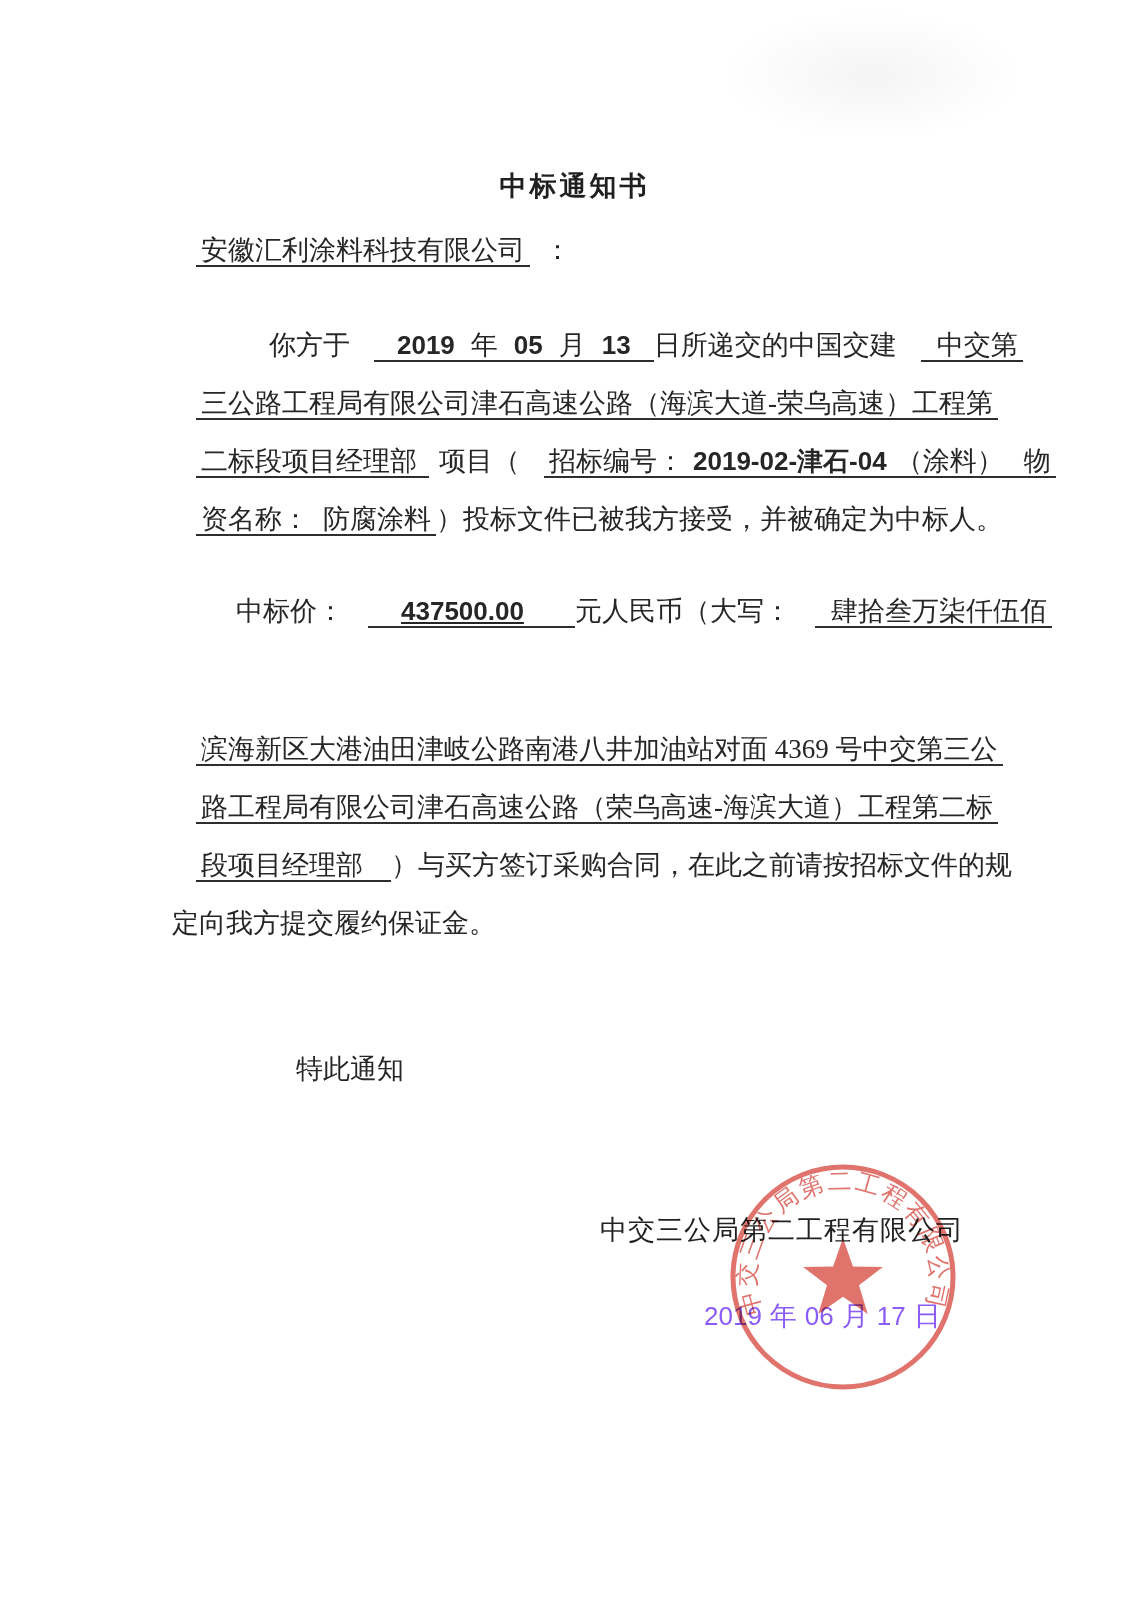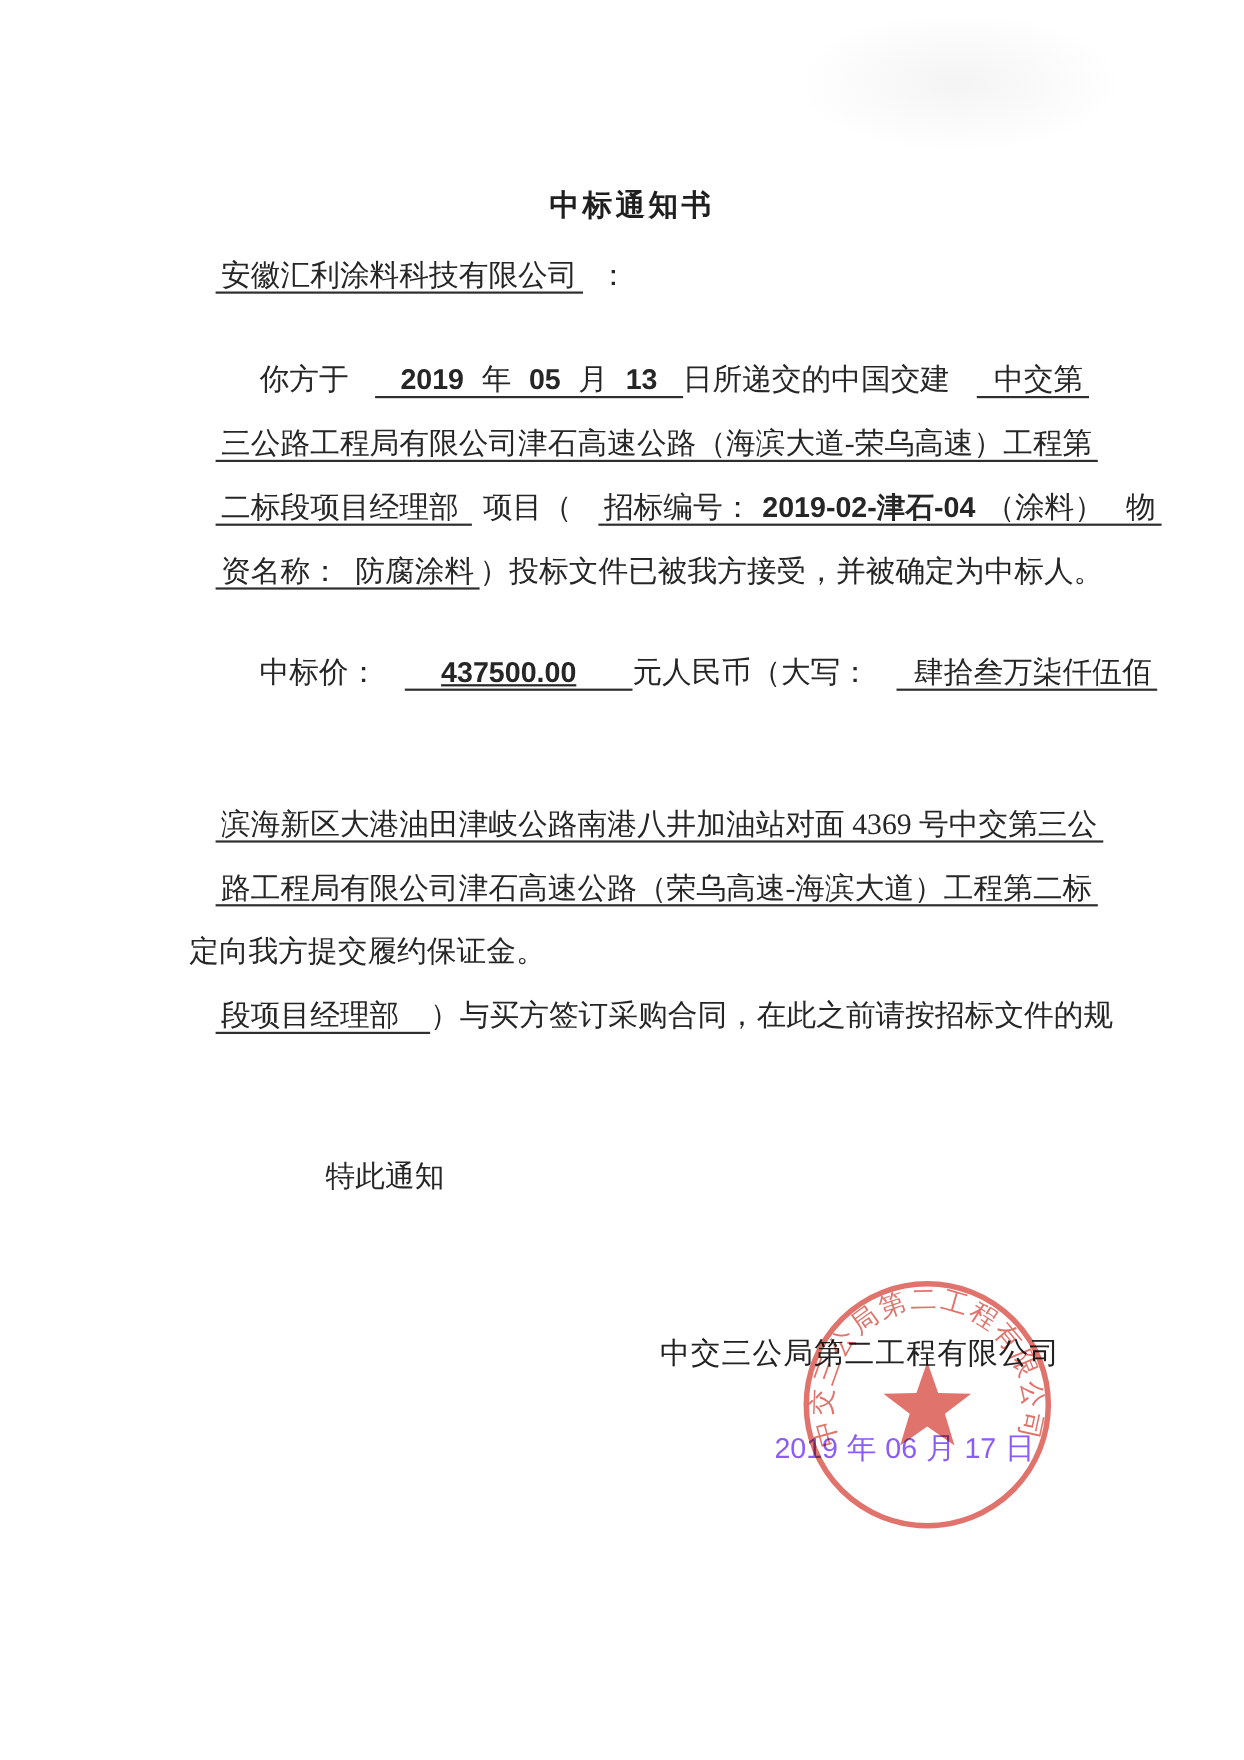--- a/index.html
+++ b/index.html
@@ -18,21 +18,21 @@
     position:absolute;top:146px;left:0;width:100%;text-align:center;
     font-size:27px;font-weight:700;letter-spacing:3px;line-height:40px;color:#1f1f1f;margin-top:20px;
   }
   .addr{position:absolute;top:228px;left:0;line-height:44px;white-space:nowrap;}
   .para{position:absolute;left:0;white-space:nowrap;}
   .p1{top:316px;}
   .p2{top:582px;}
   .p3{top:720px;}
   .closing{position:absolute;top:1040px;left:100px;line-height:58px;margin-left:24px;}
   .line{height:58px;line-height:58px;white-space:nowrap;}
-  .indent{padding-left:64px;}
+  .indent{padding-left:64px;text-align:center;}
   .u{border-bottom:2px solid #2e2e2e;padding:0 5px;margin-left:24px;}
   .num{
     font-family:"Liberation Sans","DejaVu Sans",sans-serif;
     font-weight:700;font-size:26px;
   }
   .u .num{margin:0 9px;}
   .sep{margin:0 7px;}
   .blankdate{padding:0 14px;}
   .ml10{margin-left:10px}.ml14{margin-left:14px}.ml16{margin-left:16px}.ml20{margin-left:20px}
   .mx14{margin:0 14px}
@@ -86,24 +86,24 @@
     </div>
 
     <div class="para p3">
       <div class="line">
         <span class="u">滨海新区大港油田津岐公路南港八井加油站对面 4369 号中交第三公</span>
       </div>
       <div class="line">
         <span class="u">路工程局有限公司津石高速公路（荣乌高速-海滨大道）工程第二标</span>
       </div>
       <div class="line">
-        <span>定向我方提交履约保证金。</span>
+        <span class="u pr24">段项目经理部</span><span>）与买方签订采购合同，在此之前请按招标文件的规</span>
       </div>
       <div class="line">
-        <span class="u pr24">段项目经理部</span><span>）与买方签订采购合同，在此之前请按招标文件的规</span>
+        <span>定向我方提交履约保证金。</span>
       </div>
     </div>
 
     <div class="closing">特此通知</div>
 
   </div>
 
   <div class="sig-company">中交三公局第二工程有限公司</div>
 
   <div class="sig-date">

